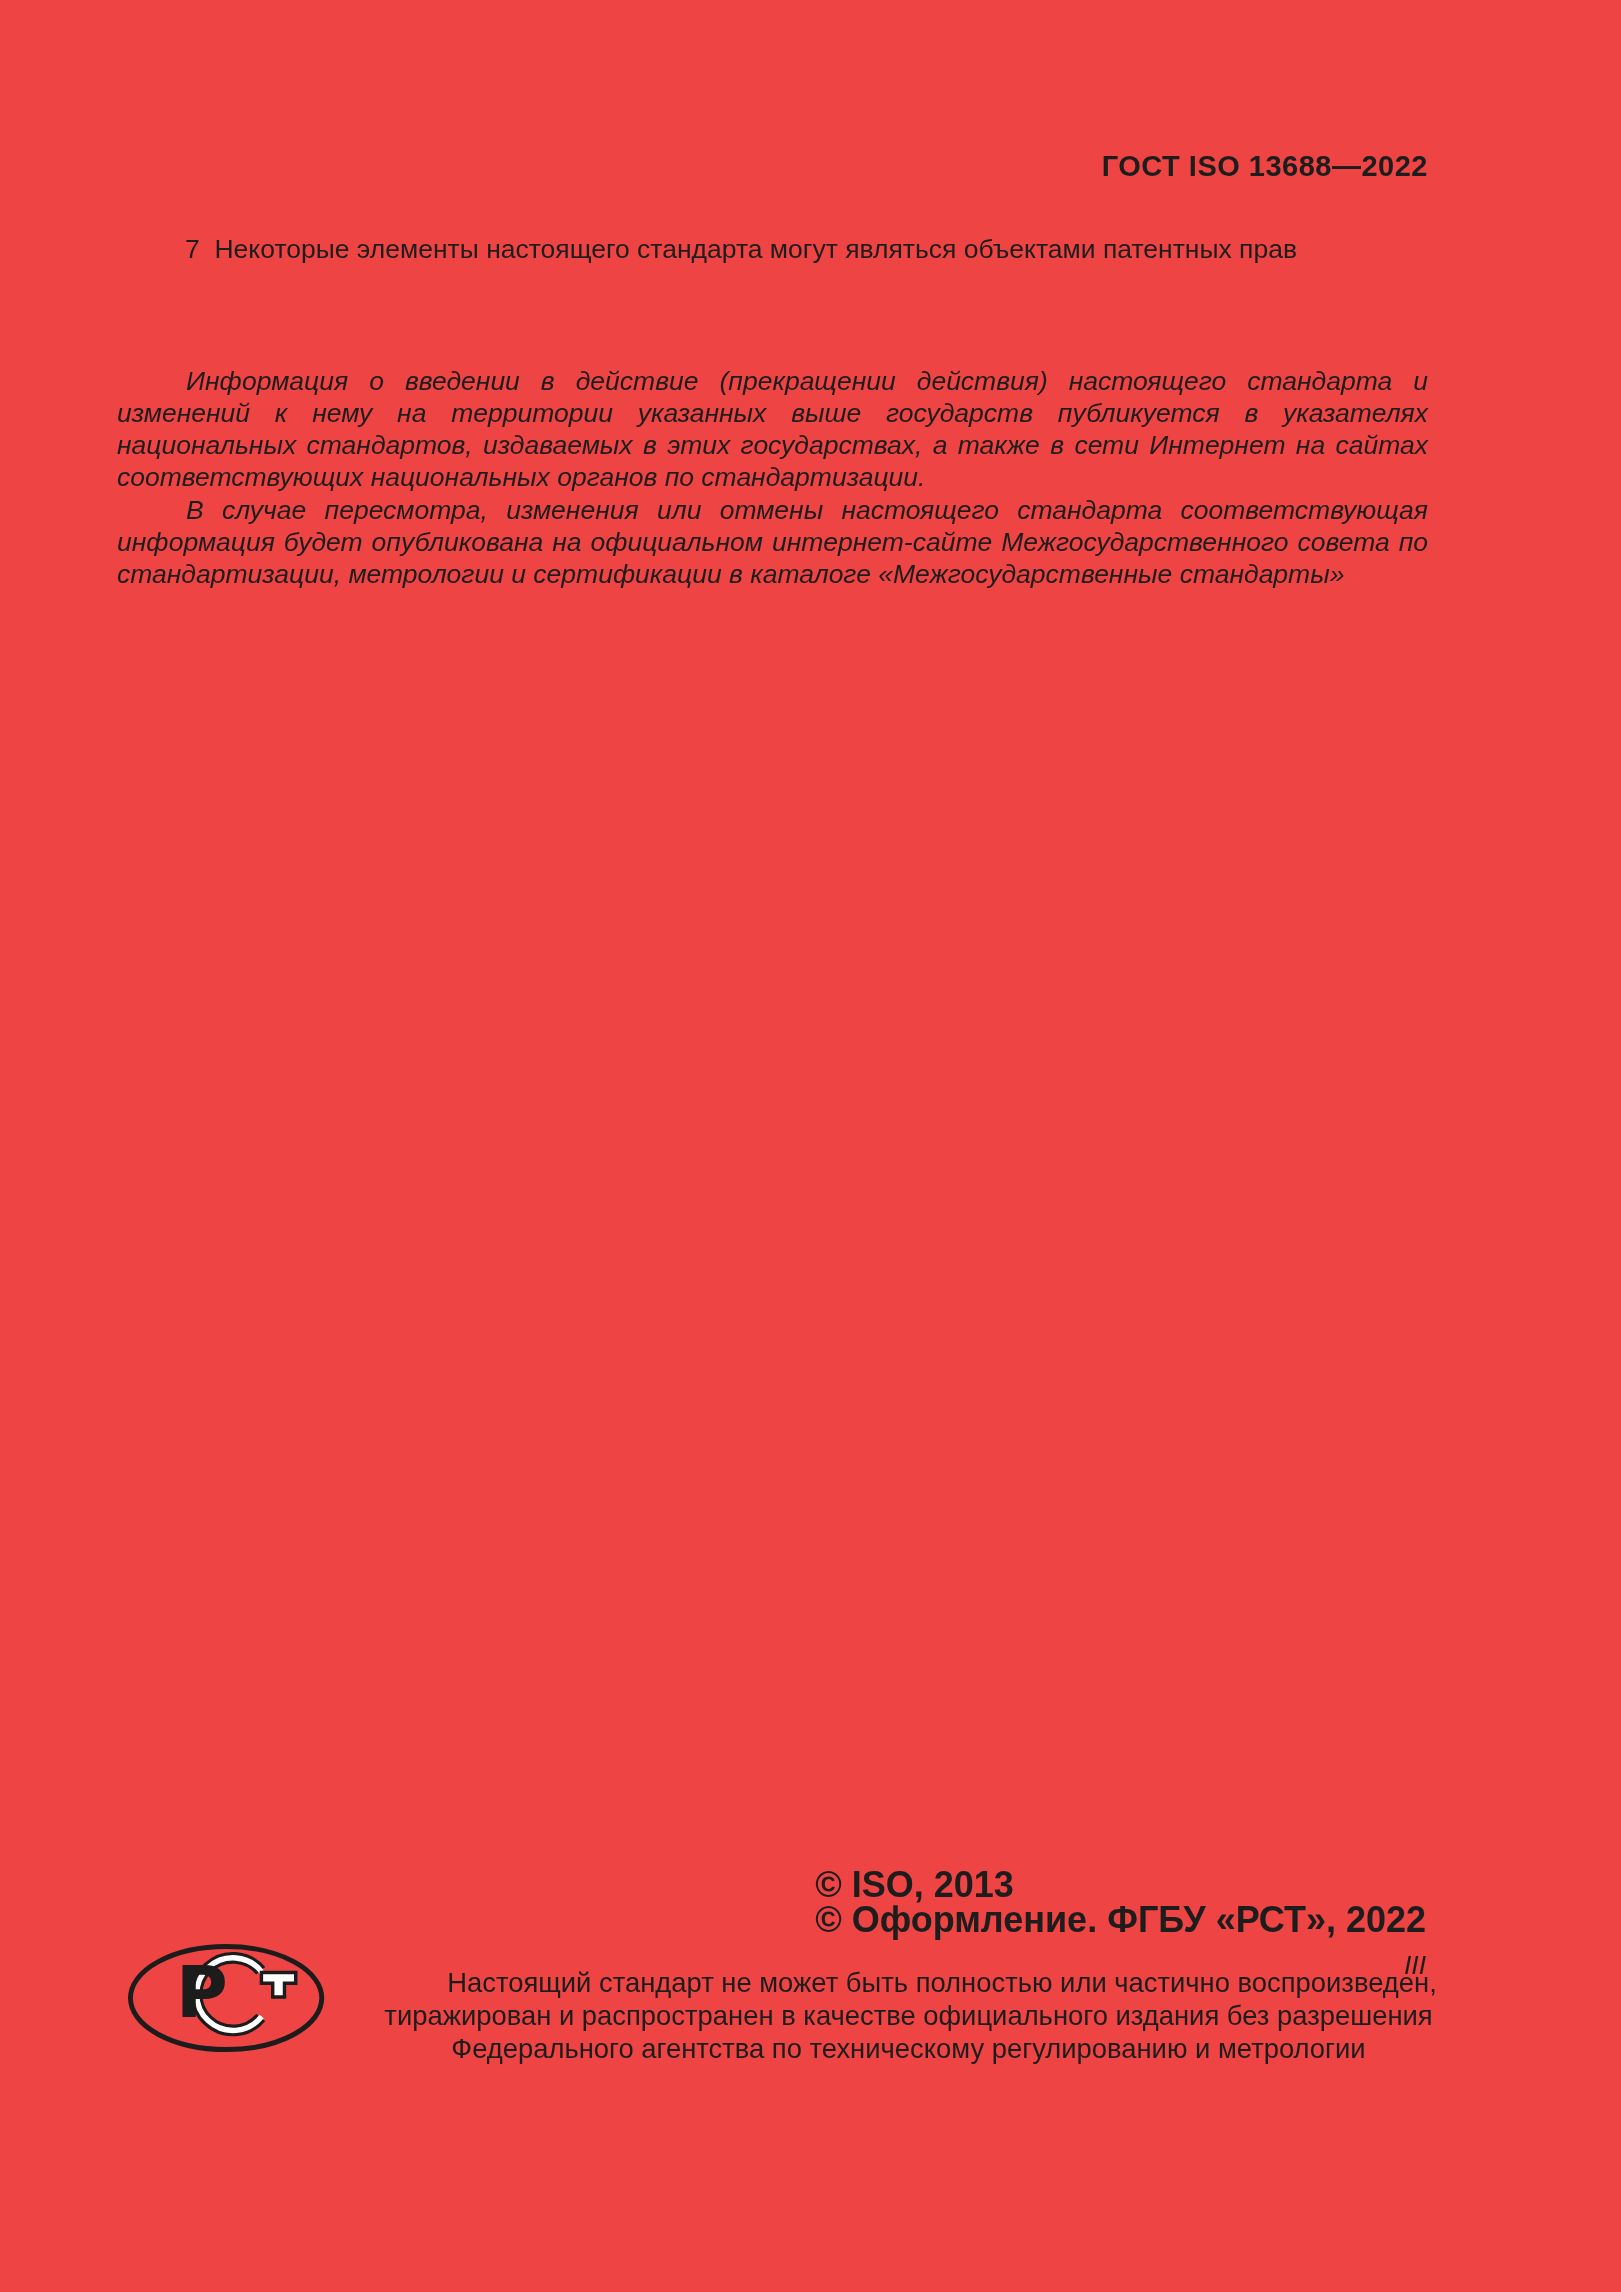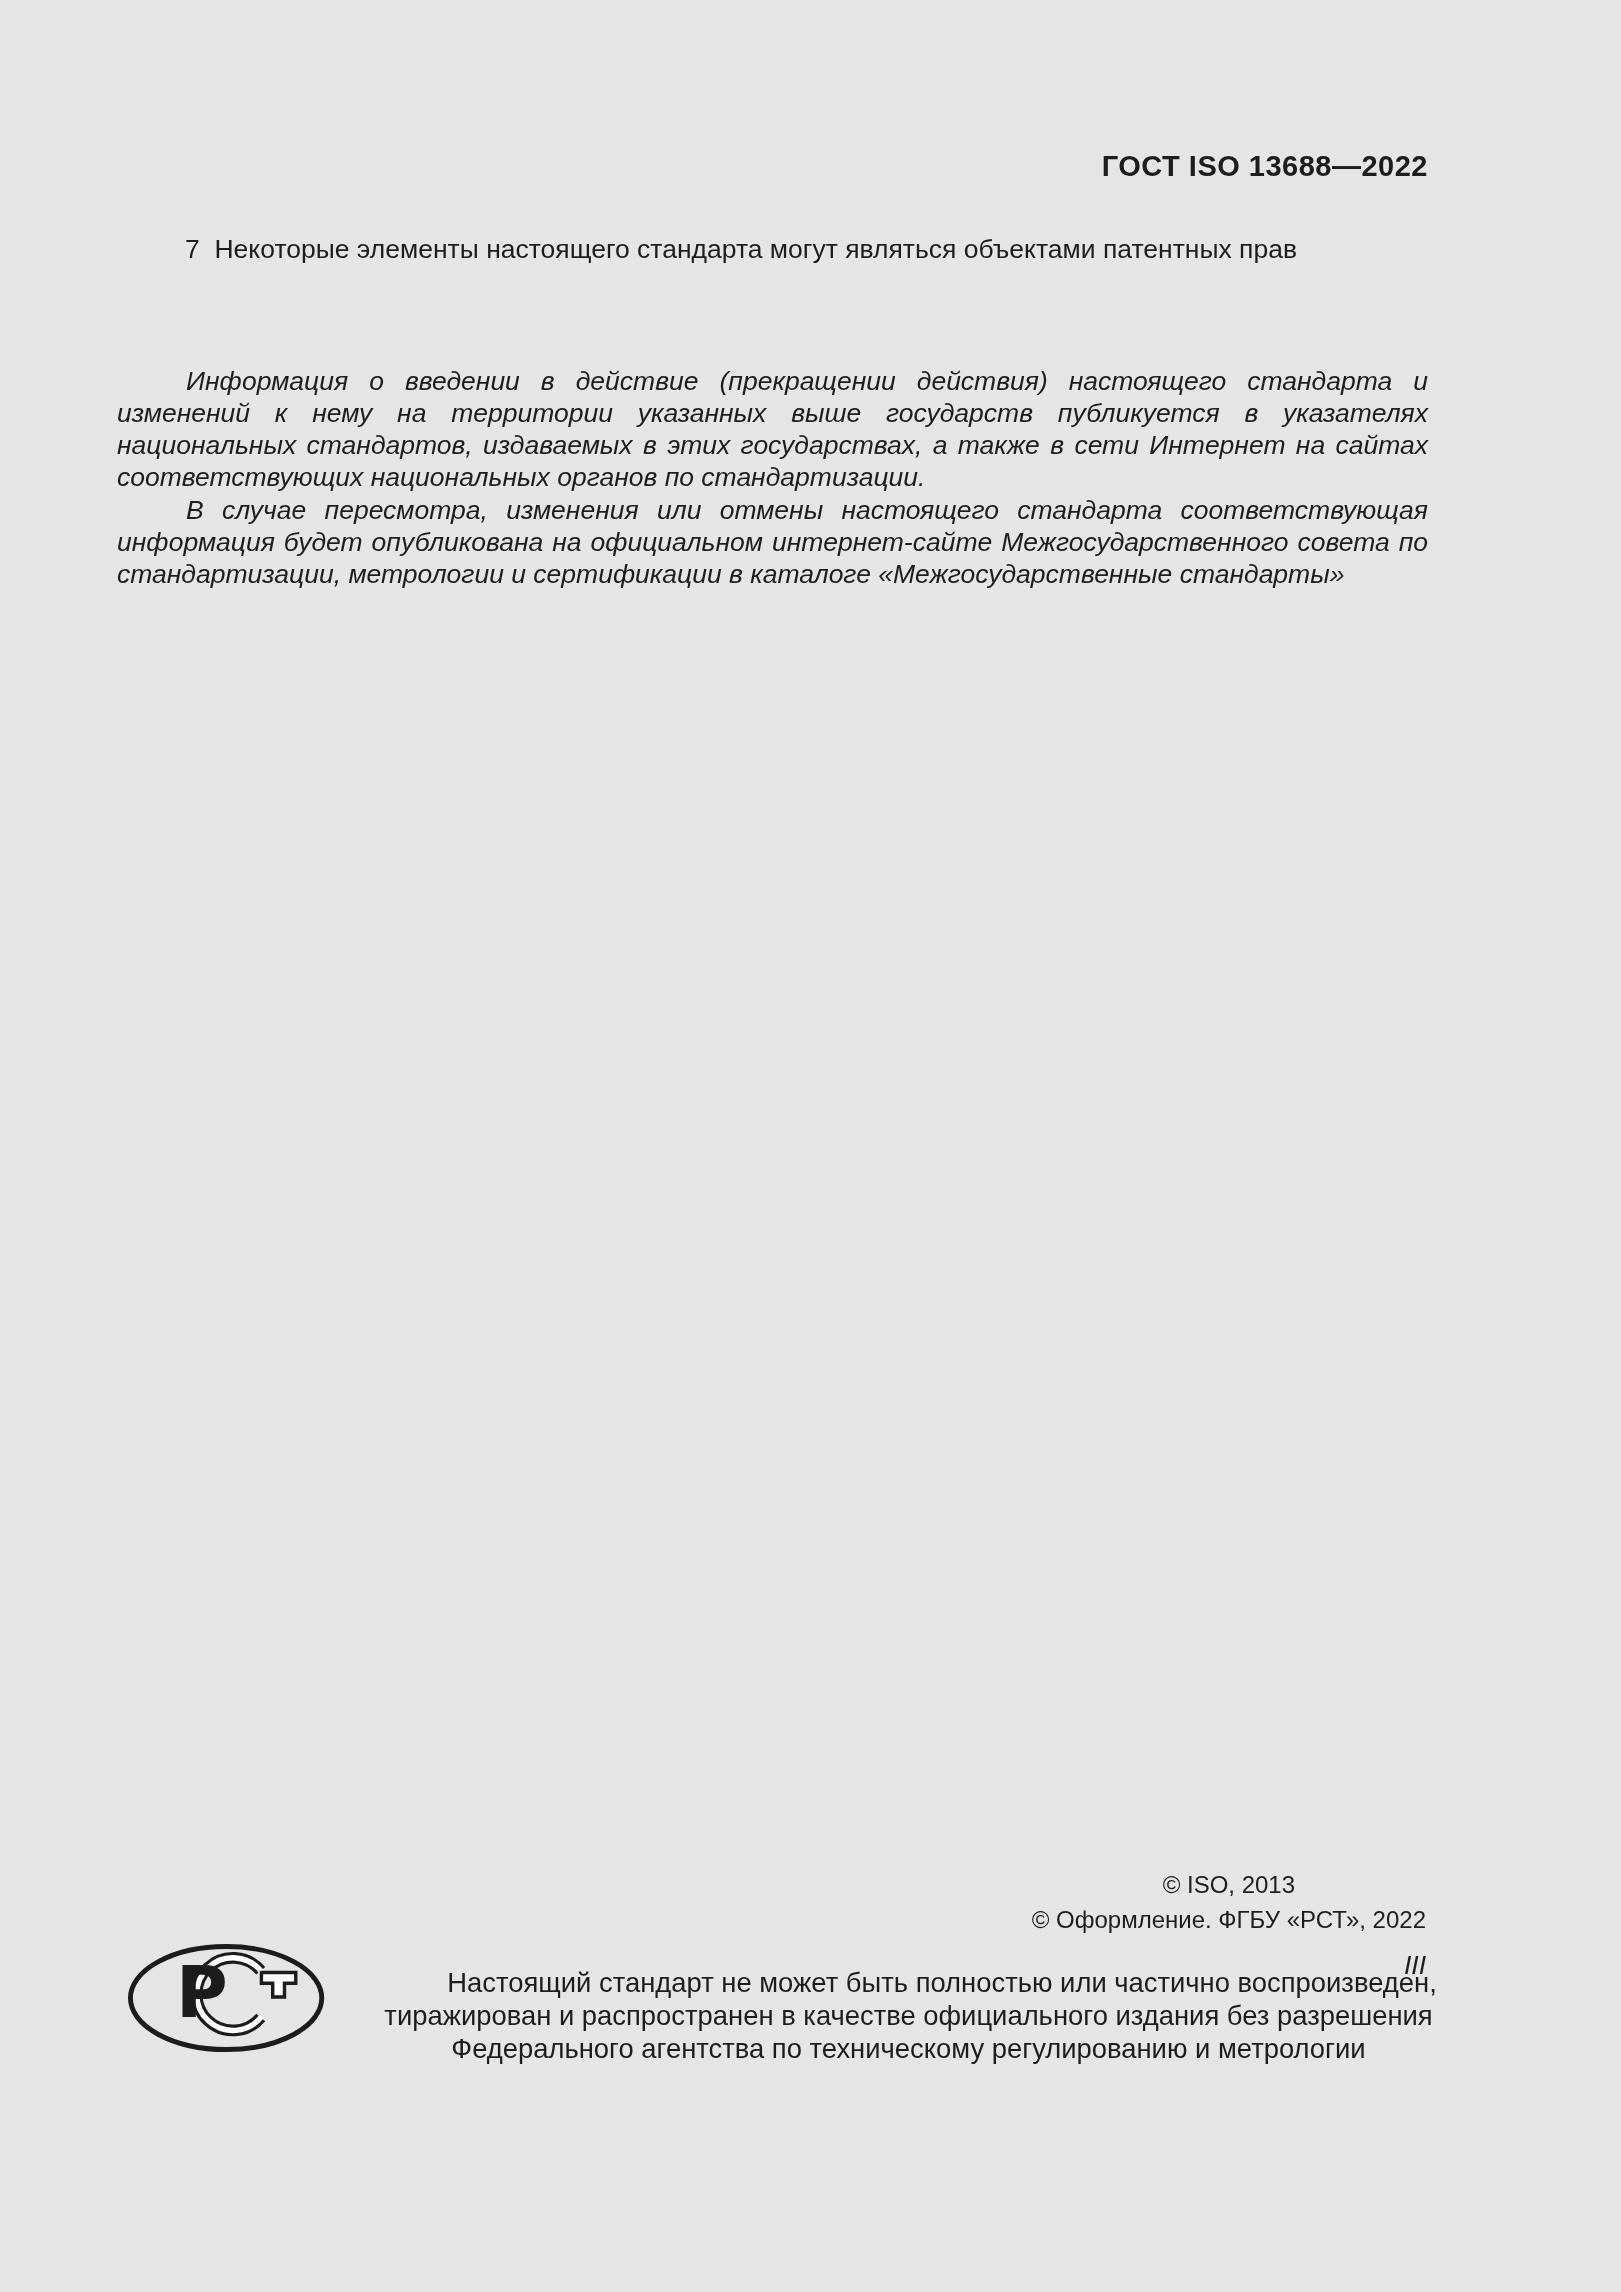--- a/index.html
+++ b/index.html
@@ -2,21 +2,21 @@
 <html><head>
 <meta charset="utf-8">
 <style>
   * { margin: 0; padding: 0; box-sizing: border-box; }
   html, body { background: #888; }
   .page {
     position: relative;
     width: 1621px;
     height: 2293px;
     margin: 0 auto;
-    background: #e5e5e5;
+    background: #ef4444;
     color: #1d1d1d;
     font-family: "Liberation Sans", sans-serif;
     overflow: hidden;
   }
   .header-code {
     position: absolute;
     top: 150px;
     right: 193px;
     font-size: 29px;
     font-weight: bold;
@@ -41,24 +41,25 @@
     font-size: 26.5px;
     font-style: italic;
     line-height: 32px;
     text-align: justify;
   }
   .intro-block p { text-indent: 69px; margin: 1px; }
   .copyright-block {
     position: absolute;
     top: 1867px;
     right: 195px;
-    text-align: center;
-    font-size: 24px;
+    text-align: left;
+    font-size: 36px;
     line-height: 35px;
     white-space: nowrap;
+    font-weight: bold;
   }
   .rst-logo {
     position: absolute;
     top: 1943px;
     left: 127px;
     width: 208px;
     height: 116px;
   }
   .restriction-notice {
     position: absolute;

